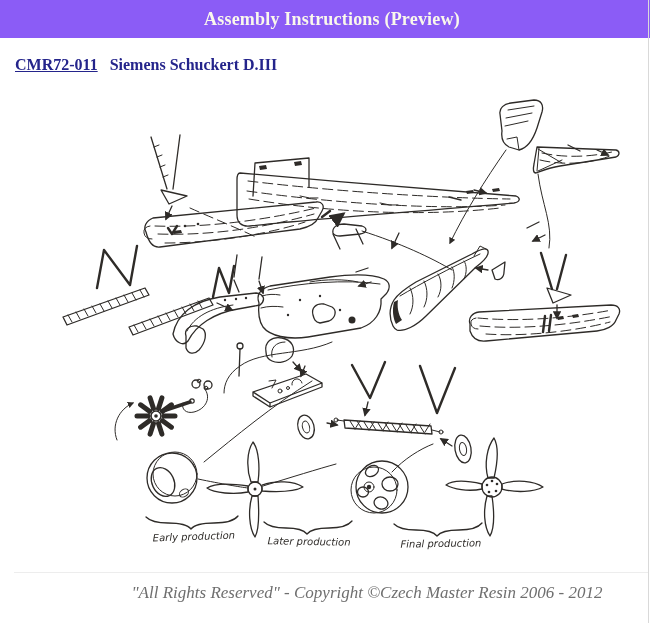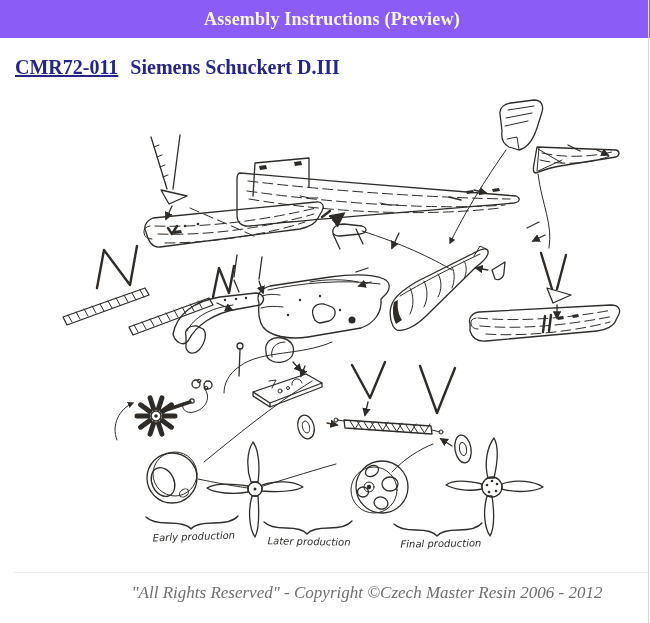--- a/index.html
+++ b/index.html
@@ -1,21 +1,21 @@
 <!DOCTYPE html>
 <html><head>
 <meta charset="utf-8">
 <style>
   html,body{margin:0;padding:0;}
   body{width:650px;height:623px;background:#ffffff;position:relative;overflow:hidden;
        font-family:"Liberation Serif",serif;}
   .titlebar{position:absolute;top:0;left:0;width:650px;height:38px;background:#8b5cf6;padding-left:35px;}
   .titlebar .t{color:#faf8ec;font-weight:bold;font-size:18px;text-align:center;
                line-height:38px;padding-right:56px;letter-spacing:.2px;}
-  .heading{position:absolute;top:56px;left:15px;font-size:20px;font-weight:bold;color:#24248b;}
+  .heading{position:absolute;top:56px;left:15px;font-size:16px;font-weight:bold;color:#24248b;}
   .heading a{color:#24248b;text-decoration:underline;cursor:pointer;}
   .heading .nm{margin-left:12px;text-decoration:none;}
   svg{position:absolute;top:0;left:0;}
   .s{fill:none;stroke:#2e2b28;stroke-width:1.3;stroke-linecap:round;stroke-linejoin:round;}
   .th{fill:none;stroke:#2e2b28;stroke-width:1;stroke-linecap:round;}
   .b{fill:none;stroke:#2e2b28;stroke-width:2.4;stroke-linecap:round;stroke-linejoin:round;}
   .fk{fill:#2e2b28;stroke:none;}
   .d{stroke-dasharray:10 5;}
   .hand{font-family:"DejaVu Sans",sans-serif;font-style:italic;font-size:10px;fill:#2e2b28;}
   .rule{position:absolute;left:14px;top:572px;width:635px;height:1px;background:#ededed;}

